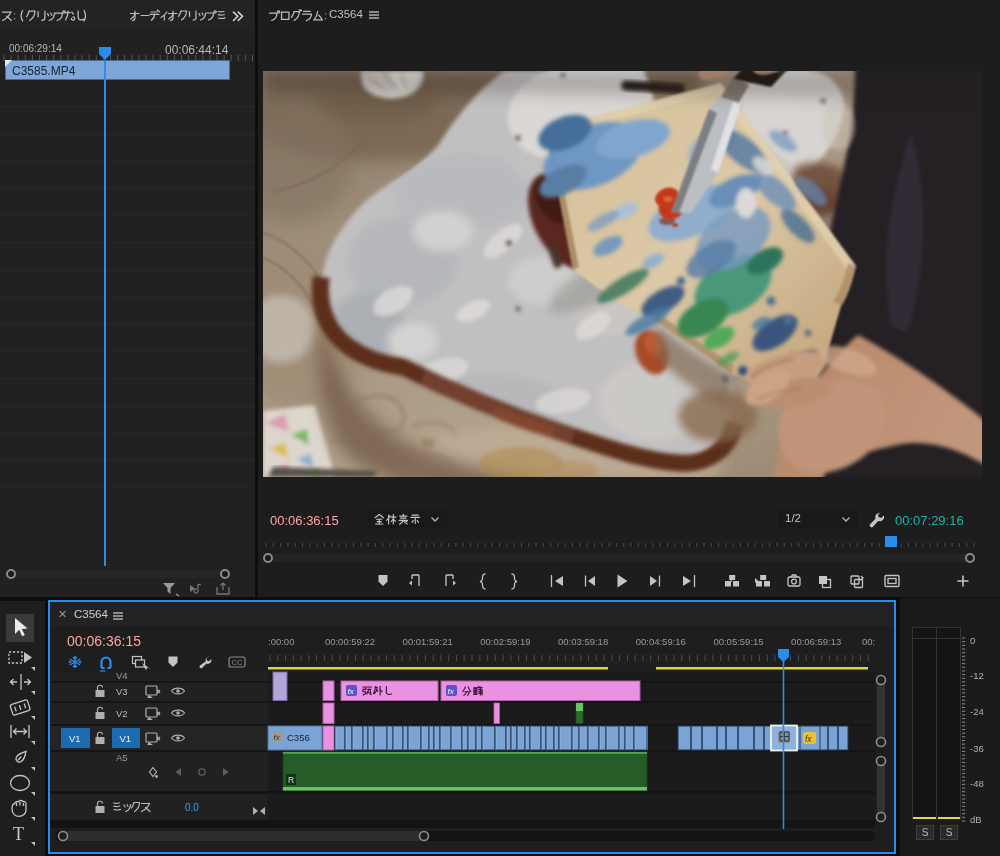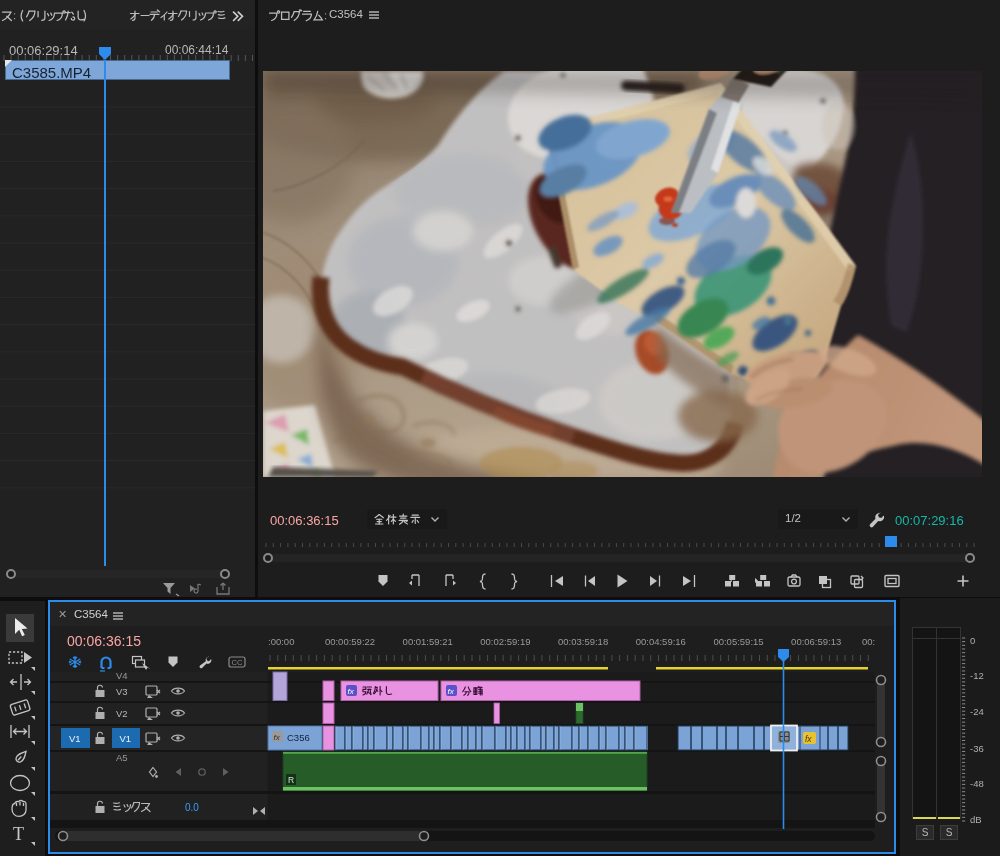--- a/index.html
+++ b/index.html
@@ -69,21 +69,21 @@
           <path transform="translate(216.5,2.5) scale(1.00)" d="M1.8,4.2 C3.8,4.7 5.8,4.7 7.8,4"></path>
           <path transform="translate(216.5,2.5) scale(1.00)" d="M2,7.5 C4.5,8.2 6.5,8.2 8.5,7.4"></path>
         </g>
         <g fill="none" stroke="#cfcfcf" stroke-width="1.6" stroke-linecap="round">
           <path transform="translate(233.0,2.5) scale(1.05)" d="M0.5,1.5 L4.5,5.5 L0.5,9.5"></path>
           <path transform="translate(233.0,2.5) scale(1.05)" d="M5,1.5 L9,5.5 L5,9.5"></path>
         </g>
   </svg>
 
   <div class="abs" style="left:0;top:29px;width:255px;height:568px;background:#212121;"></div>
-  <div class="abs gray" style="left:9px;top:43px;font-size:13px;color:#b8b8b8;">00:06:29:14</div>
+  <div class="abs gray" style="left:9px;top:43px;font-size:10px;color:#b8b8b8;">00:06:29:14</div>
   <div class="abs gray" style="left:165px;top:43px;font-size:12px;color:#b8b8b8;">00:06:44:14</div>
 
   <svg class="abs" style="left:0;top:53px;" width="255" height="8" viewBox="0 0 255 8">
     <g stroke="#555" stroke-width="1">
           <line x1="4.0" y1="2" x2="4.0" y2="8"></line>
           <line x1="11.1" y1="2" x2="11.1" y2="8"></line>
           <line x1="18.2" y1="2" x2="18.2" y2="8"></line>
           <line x1="25.3" y1="2" x2="25.3" y2="8"></line>
           <line x1="32.4" y1="2" x2="32.4" y2="8"></line>
           <line x1="39.5" y1="2" x2="39.5" y2="8"></line>
@@ -115,21 +115,21 @@
           <line x1="224.1" y1="2" x2="224.1" y2="8"></line>
           <line x1="231.2" y1="2" x2="231.2" y2="8"></line>
           <line x1="238.3" y1="2" x2="238.3" y2="8"></line>
           <line x1="245.4" y1="2" x2="245.4" y2="8"></line>
           <line x1="252.5" y1="2" x2="252.5" y2="8"></line>
         </g>
   </svg>
 
   <div class="abs" style="left:5px;top:60px;width:225px;height:20px;background:#7ea6d9;border:1px solid #49688f;box-sizing:border-box;"></div>
   <div class="abs" style="left:5px;top:60px;width:0;height:0;border-left:7px solid #e8e8e8;border-bottom:7px solid transparent;"></div>
-  <div class="abs" style="left:12px;top:64px;font-size:15px;color:#16222f;">C3585.MP4</div>
+  <div class="abs" style="left:12px;top:64px;font-size:12px;color:#16222f;">C3585.MP4</div>
 
   <svg class="abs" style="left:0;top:80px;" width="255" height="490" viewBox="0 0 255 490">
     <g stroke="#2a2a2a" stroke-width="1">
           <line x1="0" y1="27.0" x2="255" y2="27.0"></line>
           <line x1="0" y1="54.2" x2="255" y2="54.2"></line>
           <line x1="0" y1="81.4" x2="255" y2="81.4"></line>
           <line x1="0" y1="108.6" x2="255" y2="108.6"></line>
           <line x1="0" y1="135.8" x2="255" y2="135.8"></line>
           <line x1="0" y1="163.0" x2="255" y2="163.0"></line>
           <line x1="0" y1="190.2" x2="255" y2="190.2"></line>

